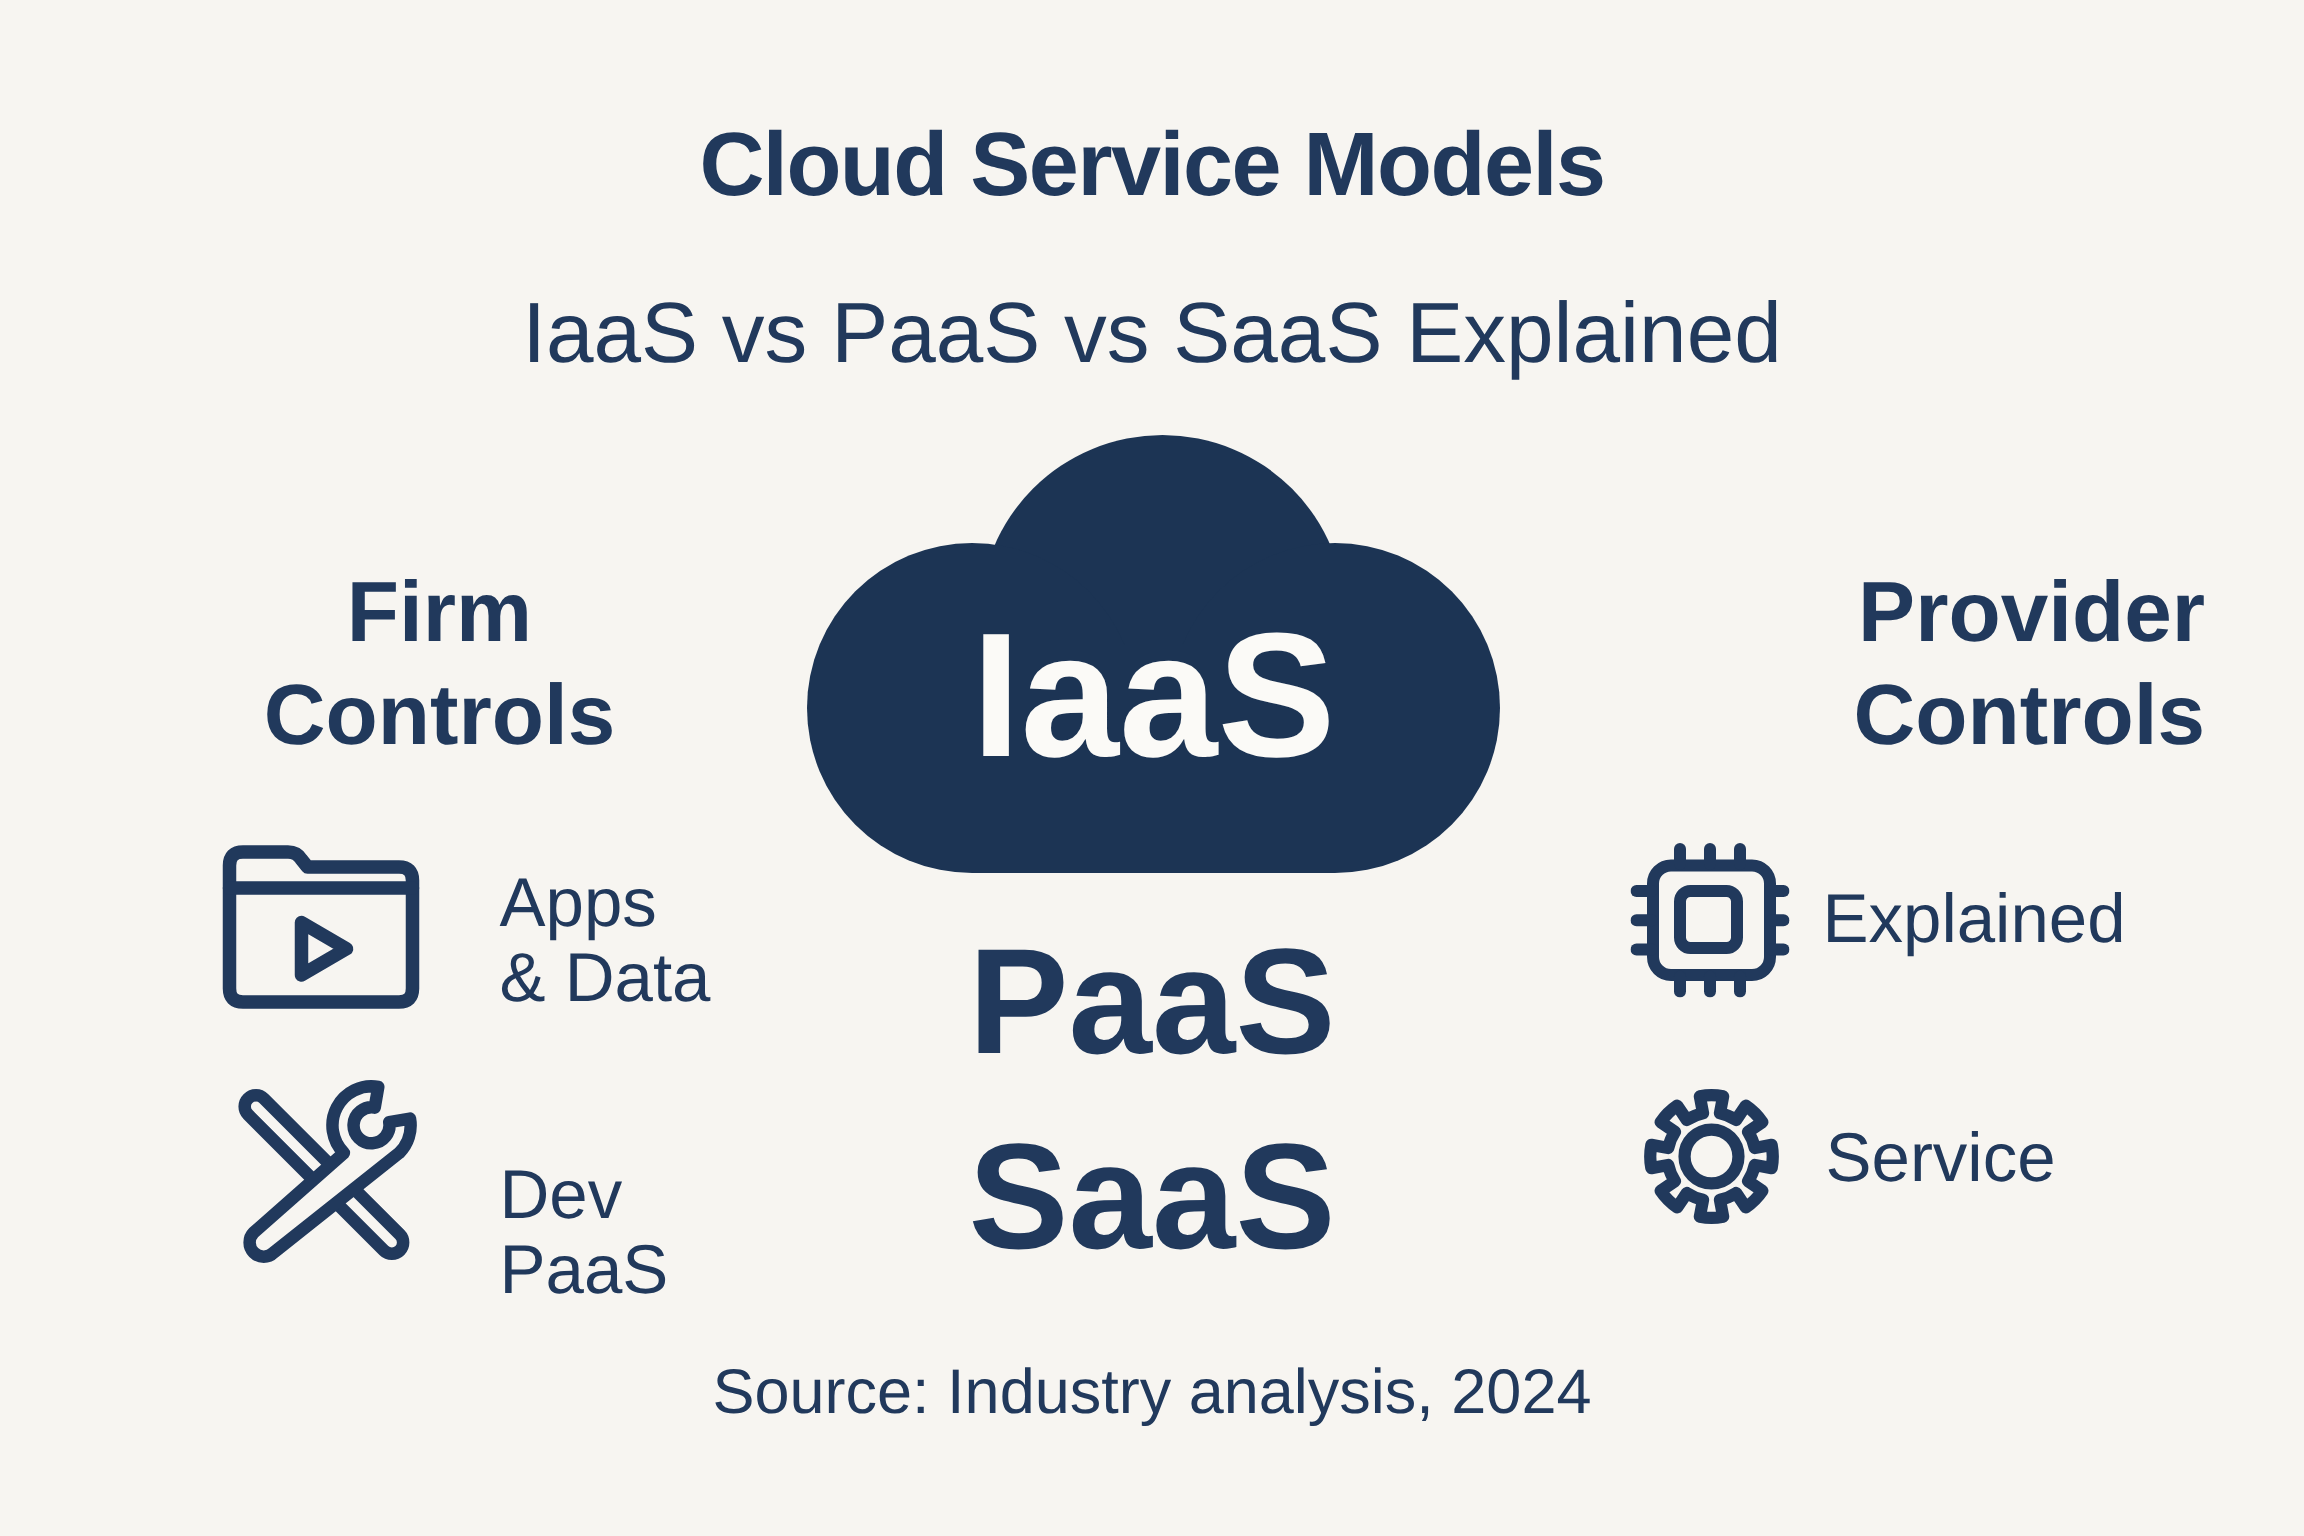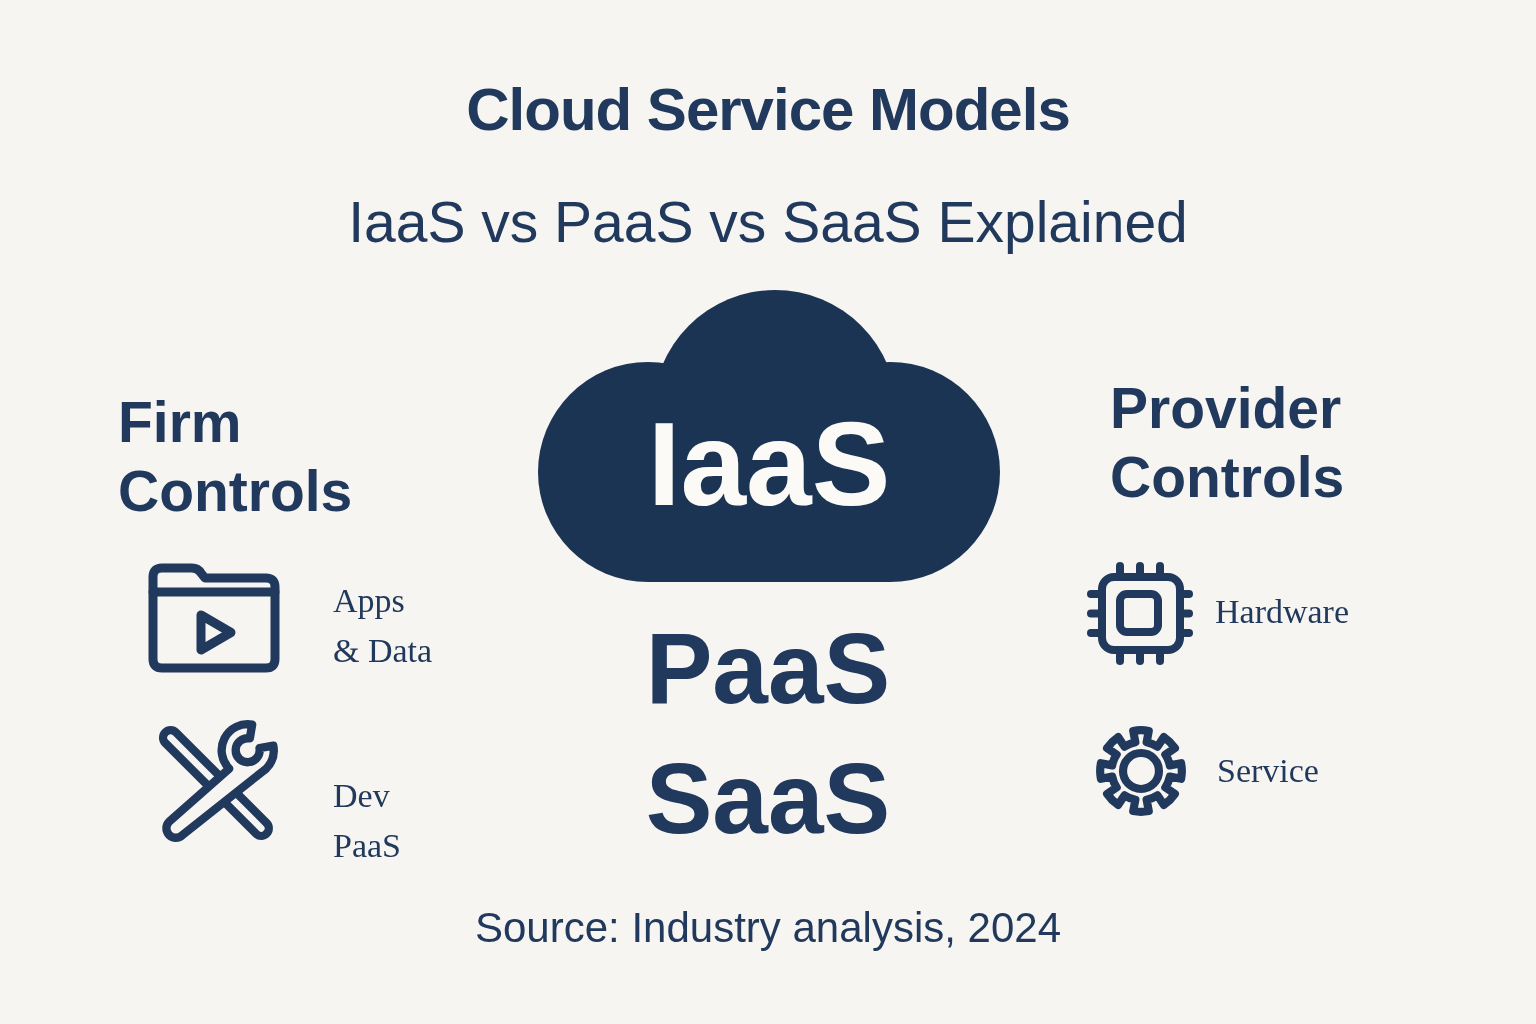--- a/index.html
+++ b/index.html
@@ -34,24 +34,24 @@
   .stack-label{
     left:0;width:1536px;text-align:center;
     font-size:100px;font-weight:700;line-height:1;
   }
   .paas{top:618px;}
   .saas{top:748px;}
   .side-heading{
     font-size:57px;font-weight:700;line-height:69px;
   }
   .side-heading span{display:block;}
-  .heading-left{left:118px;top:388px;width:350px;}
-  .heading-right{left:1110px;top:374px;width:360px;text-align:left;}
+  .heading-left{left:118px;top:374px;width:350px;text-align:center;}
+  .heading-right{left:1110px;top:374px;width:360px;text-align:right;}
   .item-label{
-    font-size:34px;font-weight:400;line-height:50px;font-family:Liberation Serif, serif;
+    font-size:46px;font-weight:400;line-height:50px;
   }
   .item-label span{display:block;}
   .footer-source{
     top:907px;left:0;width:1536px;
     text-align:center;
     font-size:42px;font-weight:400;line-height:1;
   }
   .icon-box{display:block;}
 </style>
 </head>
@@ -122,21 +122,21 @@
         <path d="M73 89 V99"></path>
       <path d="M4 32 H14"></path>
         <path d="M4 51.5 H14"></path>
         <path d="M4 71 H14"></path>
       <path d="M94 32 H102"></path>
         <path d="M94 51.5 H102"></path>
         <path d="M94 71 H102"></path>
     </g>
   </svg>
   <div class="abs item-label" style="left:1215px;top:587px;">
-    <span>Hardware</span>
+    <span>Explained</span>
   </div>
 
   <svg class="abs icon-box" style="left:1092px;top:720px;" width="98" height="102" viewBox="0 0 120 120" aria-hidden="true">
     <g fill="none" stroke="#21395c" stroke-width="10" stroke-linejoin="round" stroke-linecap="round">
       <path d="M95.3 53.1 L109.1 50.5 A50 50 0 0 1 109.1 69.5 L95.3 66.9 A36 36 0 0 1 89.8 80.1 L101.5 88 A50 50 0 0 1 88 101.5 L80.1 89.8 A36 36 0 0 1 66.9 95.3 L69.5 109.1 A50 50 0 0 1 50.5 109.1 L53.1 95.3 A36 36 0 0 1 39.9 89.8 L32 101.5 A50 50 0 0 1 18.5 88 L30.2 80.1 A36 36 0 0 1 24.7 66.9 L10.9 69.5 A50 50 0 0 1 10.9 50.5 L24.7 53.1 A36 36 0 0 1 30.2 39.9 L18.5 32 A50 50 0 0 1 32 18.5 L39.9 30.2 A36 36 0 0 1 53.1 24.7 L50.5 10.9 A50 50 0 0 1 69.5 10.9 L66.9 24.7 A36 36 0 0 1 80.1 30.2 L88 18.5 A50 50 0 0 1 101.5 32 L89.8 39.9 A36 36 0 0 1 95.3 53.1 Z"></path>
       <circle cx="60" cy="60" r="22"></circle>
     </g>
   </svg>
   <div class="abs item-label" style="left:1217px;top:746px;">
     <span>Service</span>

